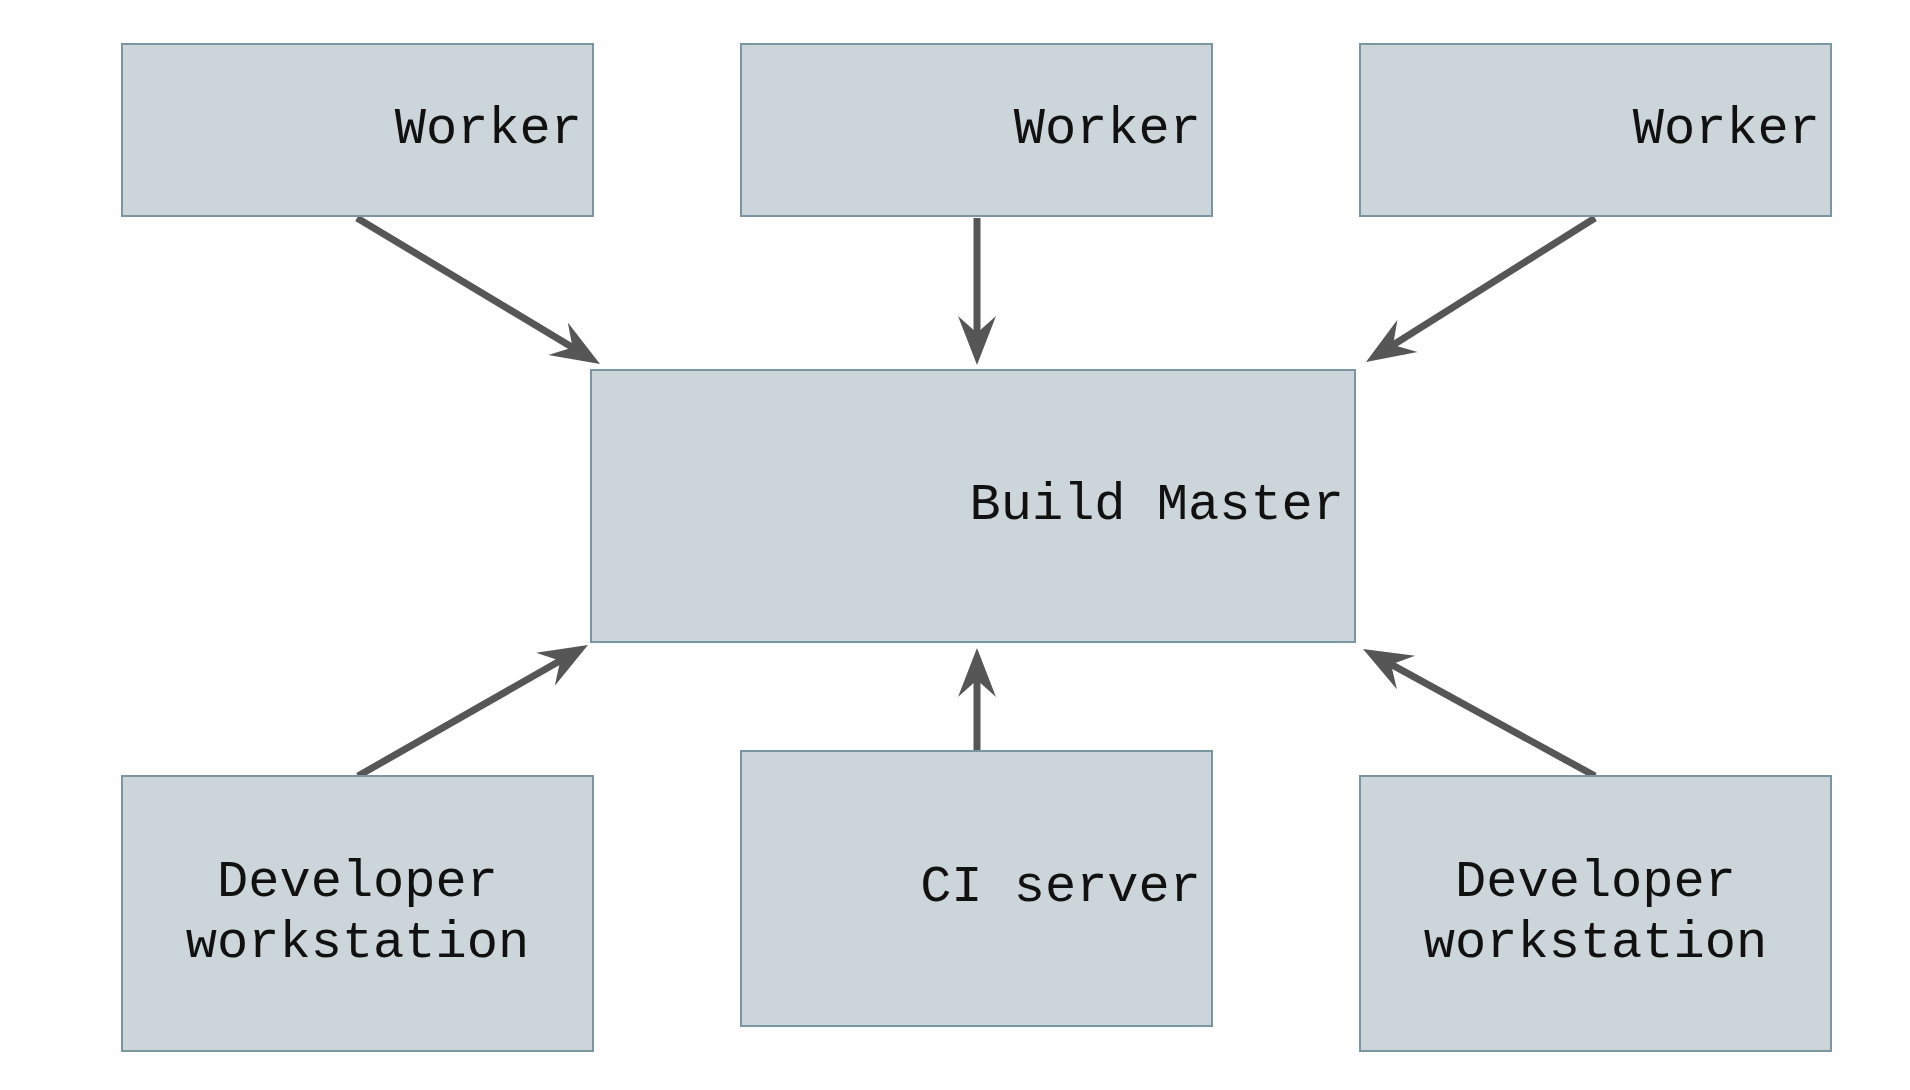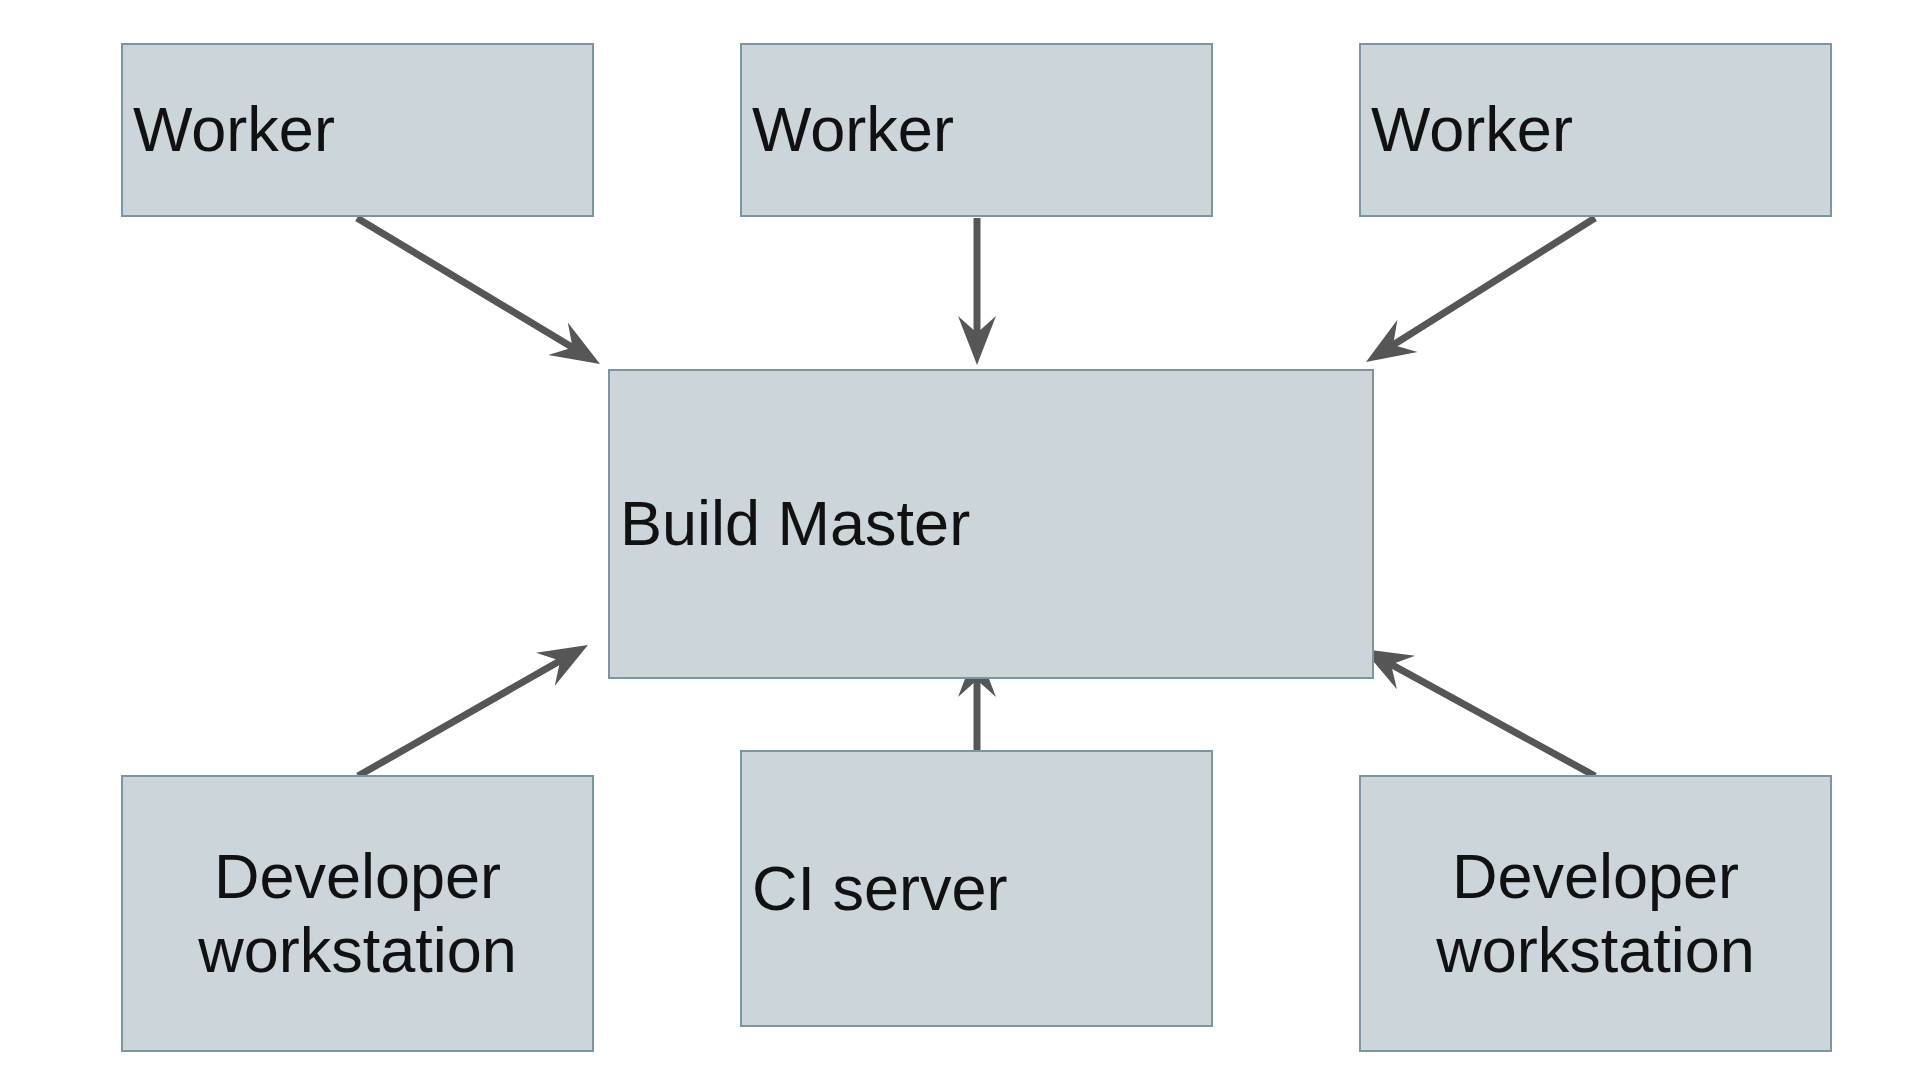--- a/index.html
+++ b/index.html
@@ -16,27 +16,28 @@
     background:var(--bg);
     overflow:hidden;
     font-family:"Liberation Sans","DejaVu Sans",sans-serif;
   }
   #edge-layer{position:absolute;left:0;top:0;width:1910px;height:1090px;}
   .node{
     position:absolute;
     box-sizing:border-box;
     background:var(--node-fill);
     border:2px solid var(--node-border);
-    display:flex;align-items:center;justify-content:flex-start;
+    display:flex;align-items:center;justify-content:flex-end;
     text-align:center;
     color:var(--text);
-    font-size:63px;
+    font-size:52px;
     line-height:1.16;
     padding:0 10px;
     letter-spacing:0;
+    font-family:Liberation Mono, monospace;
   }
   .edge-shaft{stroke:var(--arrow);stroke-width:7;fill:none;}
   .edge-head{fill:var(--arrow);stroke:none;}
 </style>
 </head>
 <body>
 
 <div id="canvas">
 
   <svg id="edge-layer" viewBox="0 0 1910 1090" xmlns="http://www.w3.org/2000/svg" aria-hidden="true">
@@ -77,21 +78,21 @@
   </div>
 
   <div class="node" style="left:740px;top:43px;width:473px;height:174px;">
     <span>Worker</span>
   </div>
 
   <div class="node" style="left:1359px;top:43px;width:473px;height:174px;">
     <span>Worker</span>
   </div>
 
-  <div class="node" style="left:608px;top:369px;width:766px;height:310px;">
+  <div class="node" style="left:590px;top:369px;width:766px;height:274px;">
     <span>Build Master</span>
   </div>
 
   <div class="node" style="left:121px;top:775px;width:473px;height:277px;">
     <span>Developer workstation</span>
   </div>
 
   <div class="node" style="left:740px;top:750px;width:473px;height:277px;">
     <span>CI server</span>
   </div>

